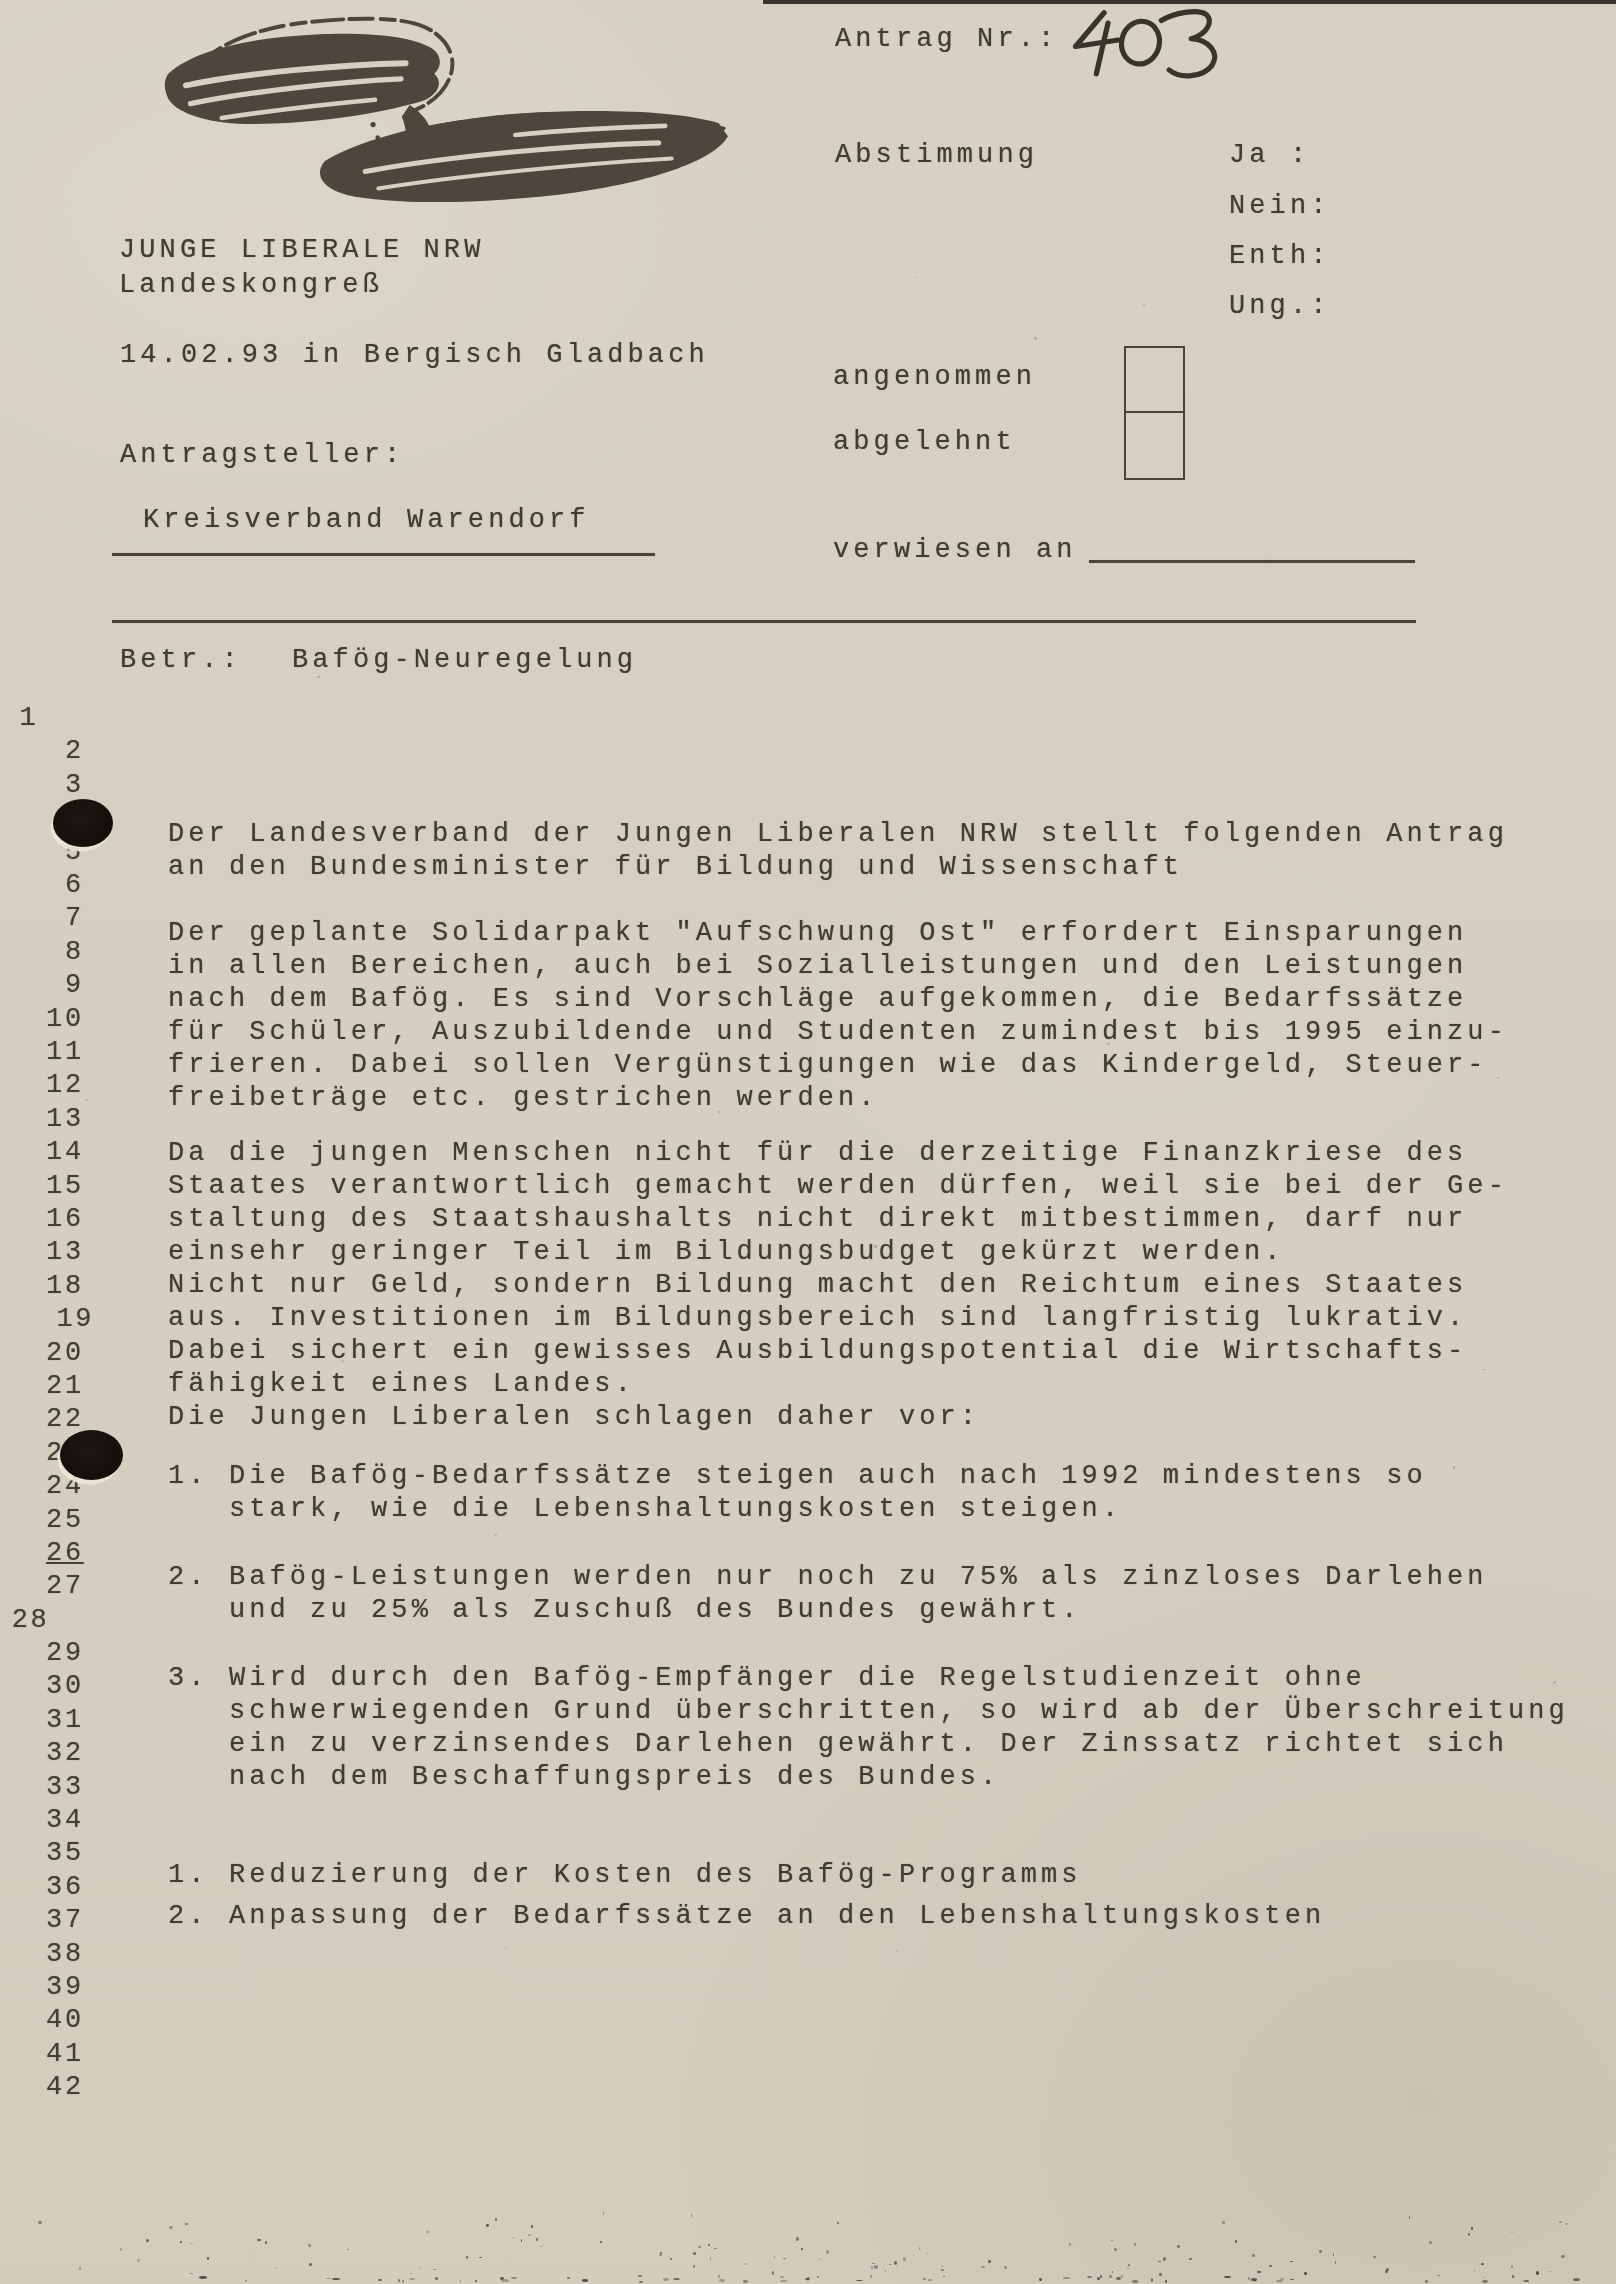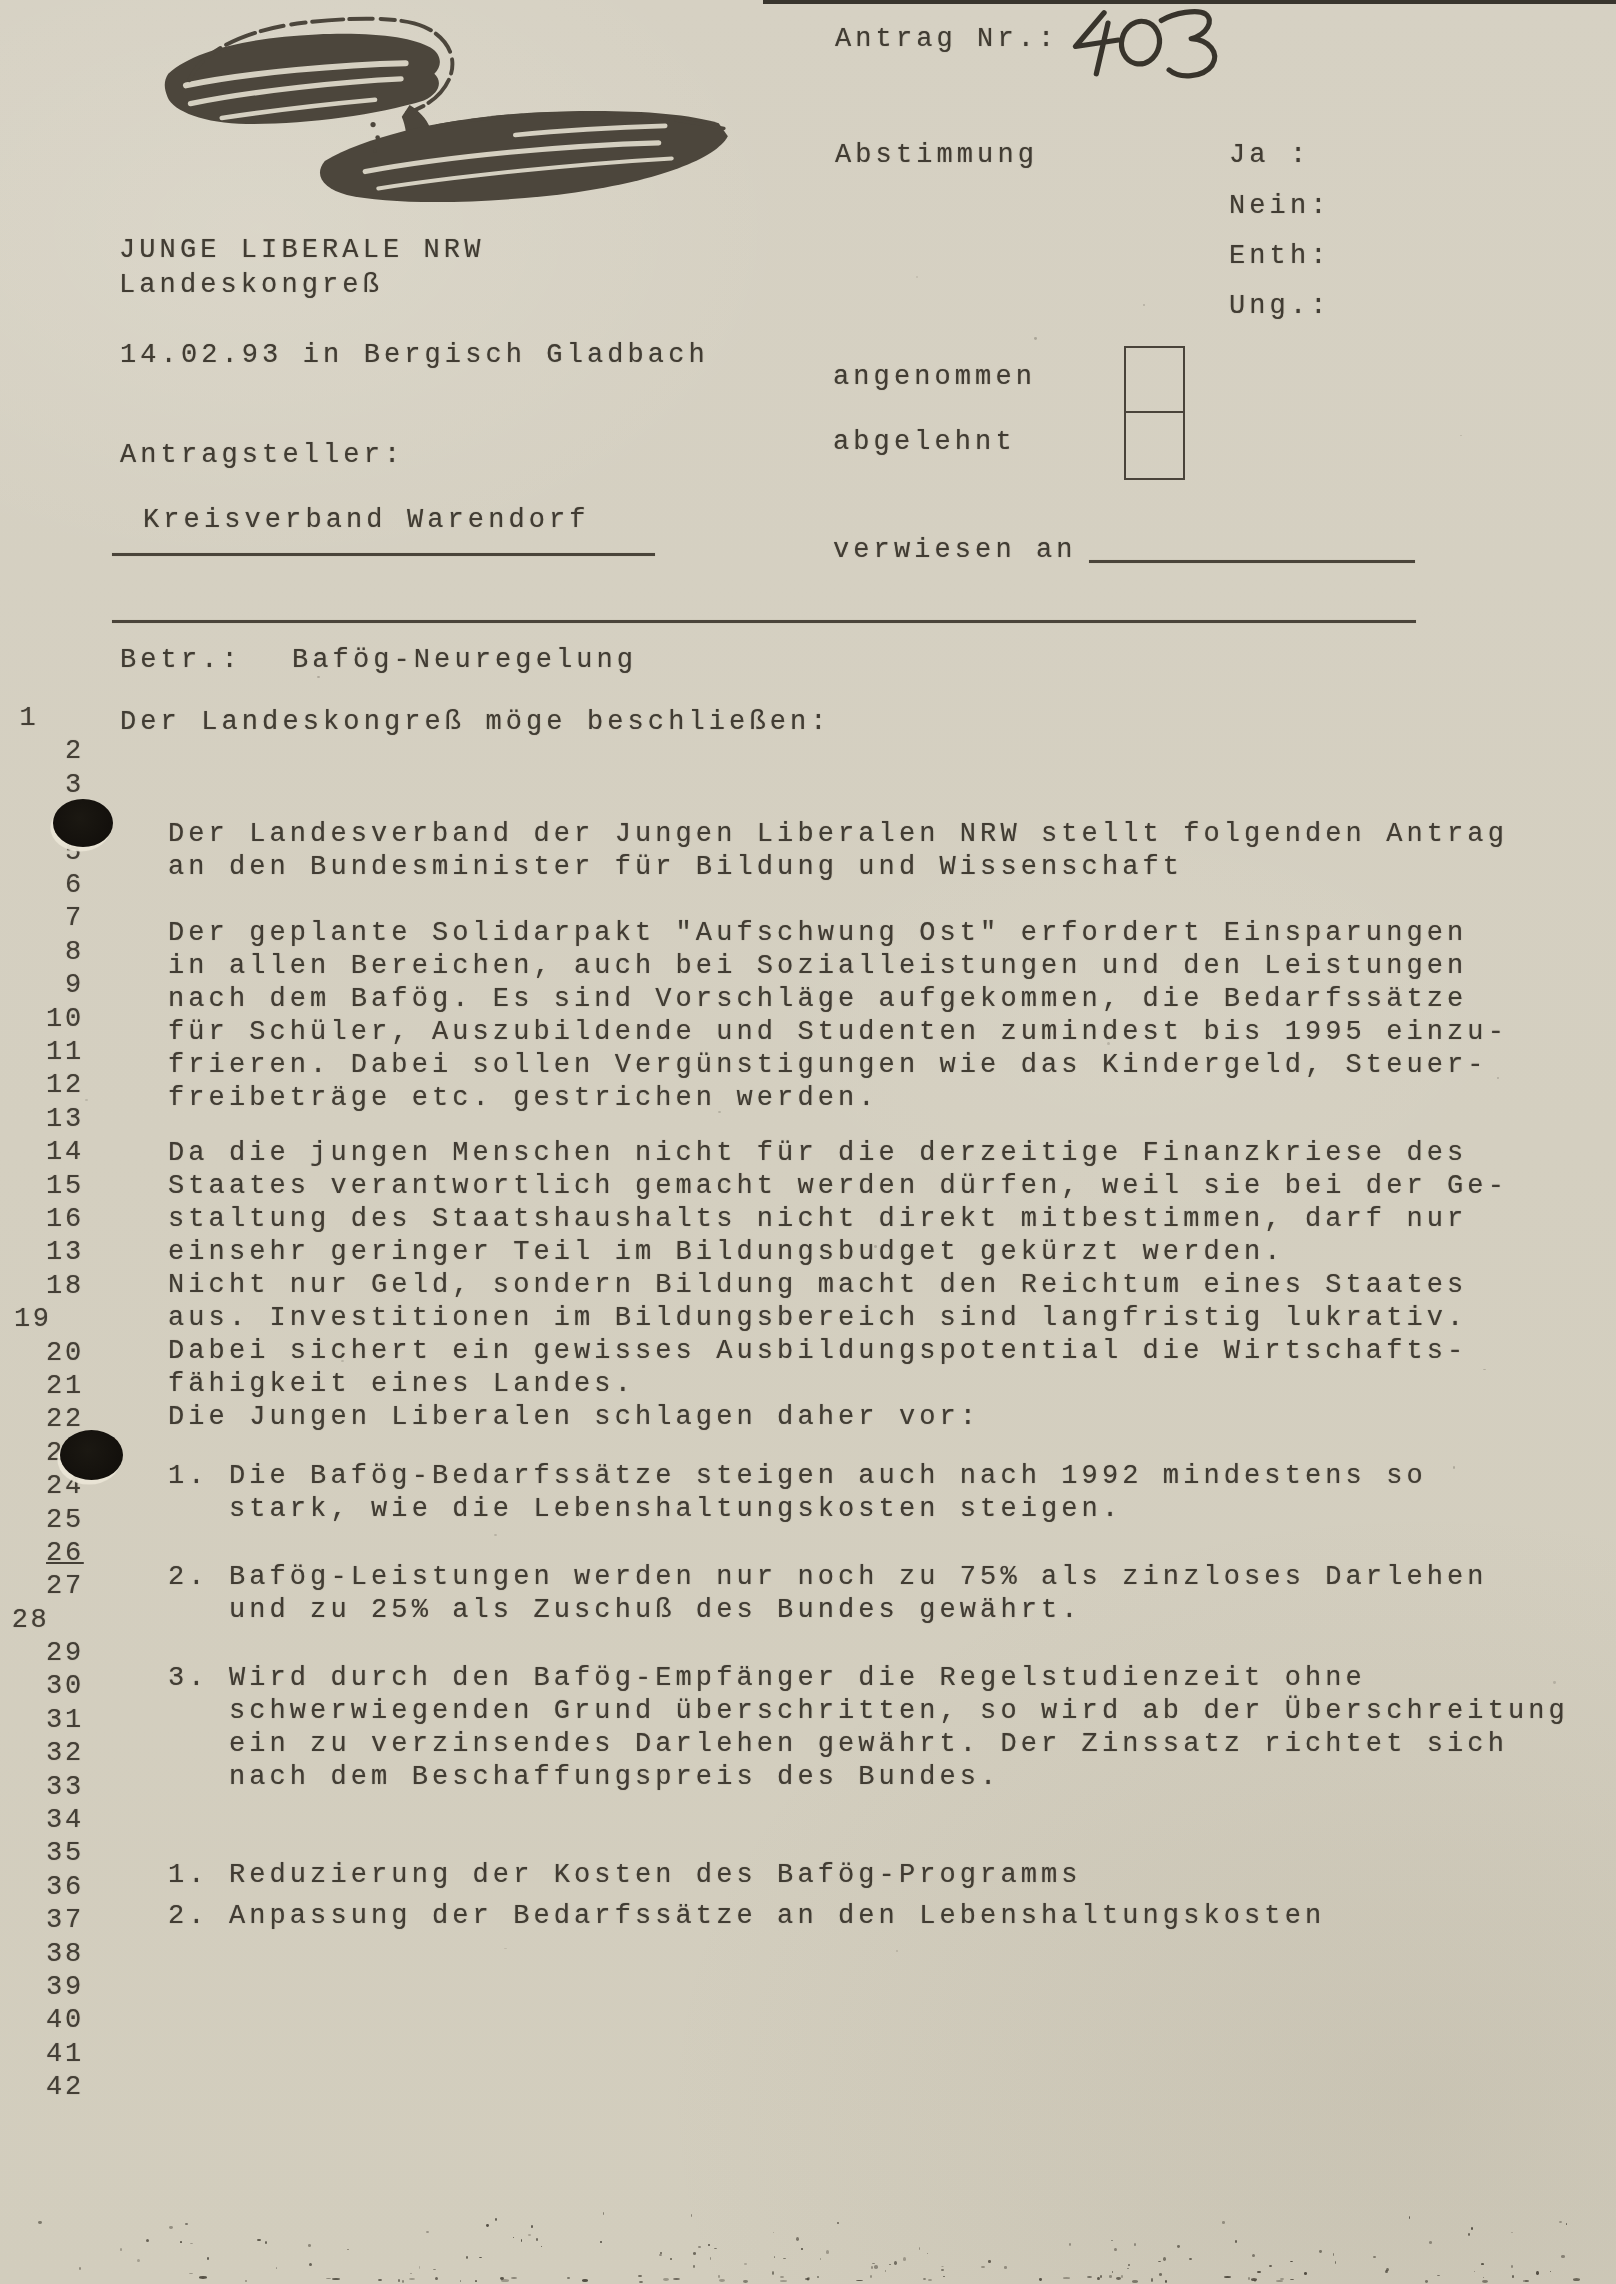--- a/index.html
+++ b/index.html
@@ -110,21 +110,20 @@
   <div class="rule" style="left:112px;top:553px;width:543px;height:2.6px;"></div>
 
   <div class="tw" style="left:833px;top:534px;">verwiesen an</div>
   <div class="rule" style="left:1089px;top:560px;width:326px;height:2.6px;"></div>
 
   <div class="rule" style="left:112px;top:620px;width:1304px;height:3.3px;"></div>
 
   <div class="tw" style="left:120px;top:644px;">Betr.:</div>
   <div class="tw" style="left:292px;top:644px;">Bafög-Neuregelung</div>
 
-  <div class="tw" style="left:120px;top:706px;">Der Landeskongreß möge beschließen:</div>
 
   <div class="tw" style="left:168px;top:818px;">Der Landesverband der Jungen Liberalen NRW stellt folgenden Antrag
 an den Bundesminister für Bildung und Wissenschaft</div>
   <div class="tw" style="left:168px;top:917px;">Der geplante Solidarpakt "Aufschwung Ost" erfordert Einsparungen
 in allen Bereichen, auch bei Sozialleistungen und den Leistungen
 nach dem Bafög. Es sind Vorschläge aufgekommen, die Bedarfssätze
 für Schüler, Auszubildende und Studenten zumindest bis 1995 einzu-
 frieren. Dabei sollen Vergünstigungen wie das Kindergeld, Steuer-
 freibeträge etc. gestrichen werden.</div>
   <div class="tw" style="left:168px;top:1137px;">Da die jungen Menschen nicht für die derzeitige Finanzkriese des
@@ -160,21 +159,21 @@
       <div class="line-no" style="top: 970px; left: 11.7px; width: 72px; text-align: right;">9</div>
       <div class="line-no" style="top: 1004px; left: 11.7px; width: 72px; text-align: right;">10</div>
       <div class="line-no" style="top: 1037px; left: 11.7px; width: 72px; text-align: right;">11</div>
       <div class="line-no" style="top: 1070px; left: 11.7px; width: 72px; text-align: right;">12</div>
       <div class="line-no" style="top: 1104px; left: 11.7px; width: 72px; text-align: right;">13</div>
       <div class="line-no" style="top: 1137px; left: 11.7px; width: 72px; text-align: right;">14</div>
       <div class="line-no" style="top: 1171px; left: 11.7px; width: 72px; text-align: right;">15</div>
       <div class="line-no" style="top: 1204px; left: 11.7px; width: 72px; text-align: right;">16</div>
       <div class="line-no" style="top: 1237px; left: 11.7px; width: 72px; text-align: right;">13</div>
       <div class="line-no" style="top: 1271px; left: 11.7px; width: 72px; text-align: right;">18</div>
-      <div class="line-no" style="top: 1304px; left: 14px; width: 72px; ">19</div>
+      <div class="line-no" style="top: 1304px; left: 22px; width: 72px; text-align: right;">19</div>
       <div class="line-no" style="top: 1338px; left: 11.7px; width: 72px; text-align: right;">20</div>
       <div class="line-no" style="top: 1371px; left: 11.7px; width: 72px; text-align: right;">21</div>
       <div class="line-no" style="top: 1404px; left: 11.7px; width: 72px; text-align: right;">22</div>
       <div class="line-no" style="top: 1438px; left: 11.7px; width: 72px; text-align: right;">23</div>
       <div class="line-no" style="top: 1471px; left: 11.7px; width: 72px; text-align: right;">24</div>
       <div class="line-no" style="top: 1505px; left: 11.7px; width: 72px; text-align: right;">25</div>
       <div class="line-no" style="top: 1538px; left: 11.7px; width: 72px; text-align: right; text-decoration: underline;">26</div>
       <div class="line-no" style="top: 1571px; left: 11.7px; width: 72px; text-align: right;">27</div>
       <div class="line-no" style="top: 1605px; left: 11.7px; width: 72px; text-align: left;">28</div>
       <div class="line-no" style="top: 1638px; left: 11.7px; width: 72px; text-align: right;">29</div>

